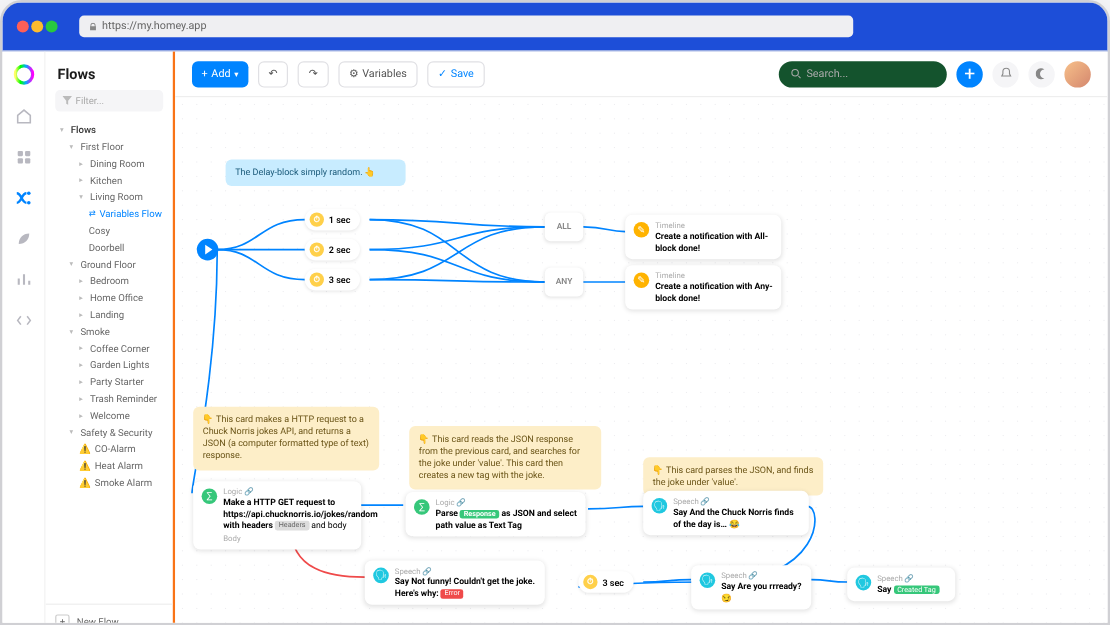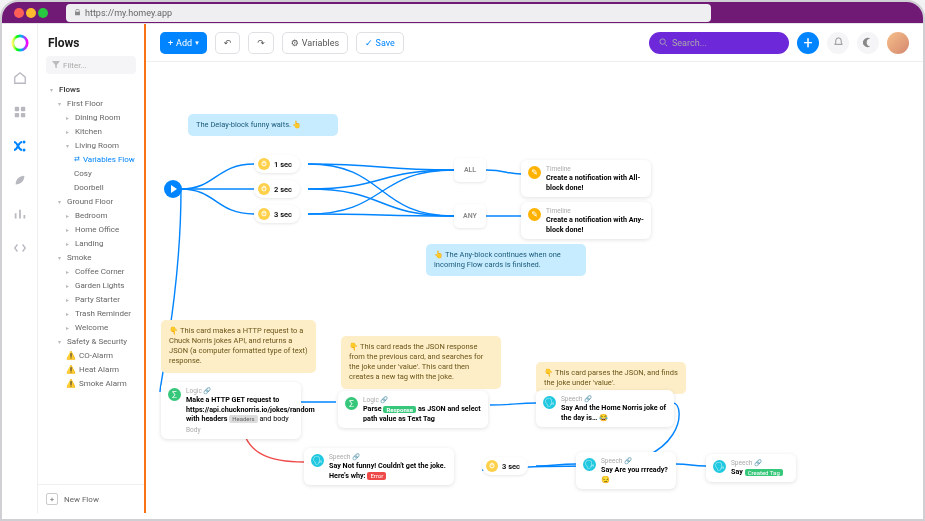--- a/index.html
+++ b/index.html
@@ -1,18 +1,18 @@
 <!DOCTYPE html>
 <html><head>
 <meta charset="utf-8">
 <style>
 *{box-sizing:border-box;margin:0;padding:0;font-family:-apple-system,BlinkMacSystemFont,"Segoe UI",Roboto,sans-serif}
 body{background:#f5f5f7;display:flex;justify-content:center;align-items:center;min-height:100vh}
 .laptop{width:925px;height:521px;background:#fff;border-radius:18px 18px 0 0;border:2px solid #d0d0d4;position:relative;overflow:hidden;box-shadow:0 6px 20px rgba(0,0,0,.08)}
-.chrome{height:22px;background:#701a75;border-bottom:1px solid #e6e6ea;display:flex;align-items:center;padding:0 12px;gap:2px}
+.chrome{height:41px;background:#1d4ed8;border-bottom:1px solid #e6e6ea;display:flex;align-items:center;padding:0 12px;gap:2px}
 .dot{width:10px;height:10px;border-radius:50%}
 .red{background:#ff5f57}.yellow{background:#febc2e}.green{background:#28c840}
 .url{flex:1;margin:0 200px 0 16px;height:18px;background:#efeff2;border-radius:4px;display:flex;align-items:center;padding:0 8px;font-size:9px;color:#666}
 .lock{width:7px;height:7px;margin-right:4px;display:inline-block}
 .app{display:flex;height:calc(100% - 28px)}
 .iconbar{width:36px;background:#fff;border-right:1px solid #eee;display:flex;flex-direction:column;align-items:center;padding-top:10px;gap:18px}
 .iconbar .ic{width:16px;height:16px;color:#b8b8c0;display:flex;align-items:center;justify-content:center}
 .iconbar .ic.active{color:#0084ff}
 .logo{width:18px;height:18px}
 .sidebar{width:108px;background:#fff;border-right:2px solid #f97316;display:flex;flex-direction:column;font-size:8.5px;overflow-y:auto}
@@ -29,21 +29,21 @@
 .chev{width:6px;display:inline-block;font-size:6px;color:#bbb}
 .sb-footer{border-top:1px solid #eee;padding:8px;display:flex;align-items:center;gap:6px;color:#666;font-size:8px}
 .plus{width:12px;height:12px;border:1px solid #ccc;border-radius:2px;display:flex;align-items:center;justify-content:center;font-size:8px}
 .main{flex:1;display:flex;flex-direction:column;background:#fff}
 .toolbar{height:38px;border-bottom:1px solid #eee;display:flex;align-items:center;padding:0 14px;gap:8px}
 .btn{height:22px;border-radius:5px;display:flex;align-items:center;padding:0 8px;font-size:9px;gap:3px;cursor:pointer}
 .btn-primary{background:#0084ff;color:#fff}
 .btn-outline{border:1px solid #e0e0e4;background:#fff;color:#555}
 .btn-save{color:#0084ff;border:1px solid #e0e0e4;background:#fff}
 .spacer{flex:1}
-.search{width:140px;height:22px;background:#6d28d9;border-radius:11px;display:flex;align-items:center;padding:0 10px;font-size:9px;color:#aaa;gap:4px}
+.search{width:140px;height:22px;background:#14532d;border-radius:11px;display:flex;align-items:center;padding:0 10px;font-size:9px;color:#aaa;gap:4px}
 .circ{width:22px;height:22px;border-radius:50%;display:flex;align-items:center;justify-content:center;color:#777}
 .circ.add{background:#0084ff;color:#fff}
 .circ.bell,.circ.moon{background:#f5f5f7}
 .avatar{width:22px;height:22px;border-radius:50%;background:linear-gradient(135deg,#f7c08a,#d4876e);overflow:hidden}
 .canvas{flex:1;position:relative;background-image:radial-gradient(circle,#e8e8ec 0.6px,transparent 0.6px);background-size:12px 12px;overflow:hidden}
 .note{position:absolute;padding:6px 8px;font-size:7.5px;border-radius:5px;line-height:1.35;max-width:160px}
 .note-blue{background:#c8ecff;color:#1a5a7a}
 .note-yellow{background:#fdeec8;color:#6b5518}
 .card{position:absolute;background:#fff;border-radius:6px;box-shadow:0 1px 4px rgba(0,0,0,.12);padding:5px 7px;font-size:7.2px;display:flex;align-items:flex-start;gap:5px;max-width:170px}
 .card .cic{width:13px;height:13px;border-radius:50%;flex-shrink:0;margin-top:1px;display:flex;align-items:center;justify-content:center;font-size:8px;color:#fff}
@@ -291,22 +291,21 @@
           <path d="M340 154 C360 154 360 154 375 154" stroke="#0084ff"></path>
           <path d="M35 127 C35 230 14 320 14 330" stroke="#0084ff"></path>
           <path d="M153 340 C175 340 175 340 190 340" stroke="#0084ff"></path>
           <path d="M344 343 C370 343 370 341 390 341" stroke="#0084ff"></path>
           <path d="M96 356 C96 395 130 400 158 400" stroke="#ef4a4a"></path>
           <path d="M527 341 C540 341 540 404 447 404 C350 404 360 408 336 408" stroke="#0084ff"></path>
           <path d="M390 404 C410 404 410 402 430 402" stroke="#0084ff"></path>
           <path d="M530 402 C545 402 545 404 560 404" stroke="#0084ff"></path>
         </svg>
 
-        <div class="note note-blue" style="left:42px;top:52px;width:150px"><span>The Delay-block funny waits. 👆</span></div>
-        <div class="note note-blue" style="left:280px;top:182px;width:160px"><span>👆 The Any-block continues when one incoming Flow cards is finished.</span></div>
+        <div class="note note-blue" style="left:42px;top:52px;width:150px"><span>The Delay-block simply random. 👆</span></div>
         <div class="note note-yellow" style="left:15px;top:258px;width:155px"><span>👇 This card makes a HTTP request to a Chuck Norris jokes API, and returns a JSON (a computer formatted type of text) response.</span></div>
         <div class="note note-yellow" style="left:195px;top:274px;width:192px"><span>👇 This card reads the JSON response from the previous card, and searches for the joke under 'value'. This card then creates a new tag with the joke.</span></div>
         <div class="note note-yellow" style="left:390px;top:300px;width:150px"><span>👇 This card parses the JSON, and finds the joke under 'value'.</span></div>
 
         <div class="start" style="left:18px;top:118px"></div>
 
         <div class="delay-pill" style="left:108px;top:93px">
             <div class="dic">⏱</div>
             <span>1 sec</span>
           </div>
@@ -340,21 +339,21 @@
           <div class="ctxt"><div class="ttl"><span>Logic</span> 🔗</div><b>Make a HTTP GET request to https://api.chucknorris.io/jokes/random with headers</b> <span class="tag tag-grey">Headers</span> <span>and body</span><div class="ttl" style="margin-top:2px">Body</div></div>
         </div>
 
         <div class="card" style="left:192px;top:329px;width:150px">
           <div class="cic" style="background:#36c77a">∑</div>
           <div class="ctxt"><div class="ttl"><span>Logic</span> 🔗</div><b><span>Parse</span> <span class="tag tag-green">Response</span> <span>as JSON and select path value as Text Tag</span></b></div>
         </div>
 
         <div class="card" style="left:390px;top:328px;width:138px">
           <div class="cic" style="background:#20c8e0">🗣</div>
-          <div class="ctxt"><div class="ttl"><span>Speech</span> 🔗</div><b>Say And the Home Norris joke of the day is… 😂</b></div>
+          <div class="ctxt"><div class="ttl"><span>Speech</span> 🔗</div><b>Say And the Chuck Norris finds of the day is… 😂</b></div>
         </div>
 
         <div class="card" style="left:158px;top:386px;width:150px">
           <div class="cic" style="background:#20c8e0">🗣</div>
           <div class="ctxt"><div class="ttl"><span>Speech</span> 🔗</div><b>Say Not funny! Couldn't get the joke. Here's why:</b> <span class="tag tag-red">Error</span></div>
         </div>
 
         <div class="delay-pill" style="left:336px;top:395px">
             <div class="dic">⏱</div>
             <span>3 sec</span>

